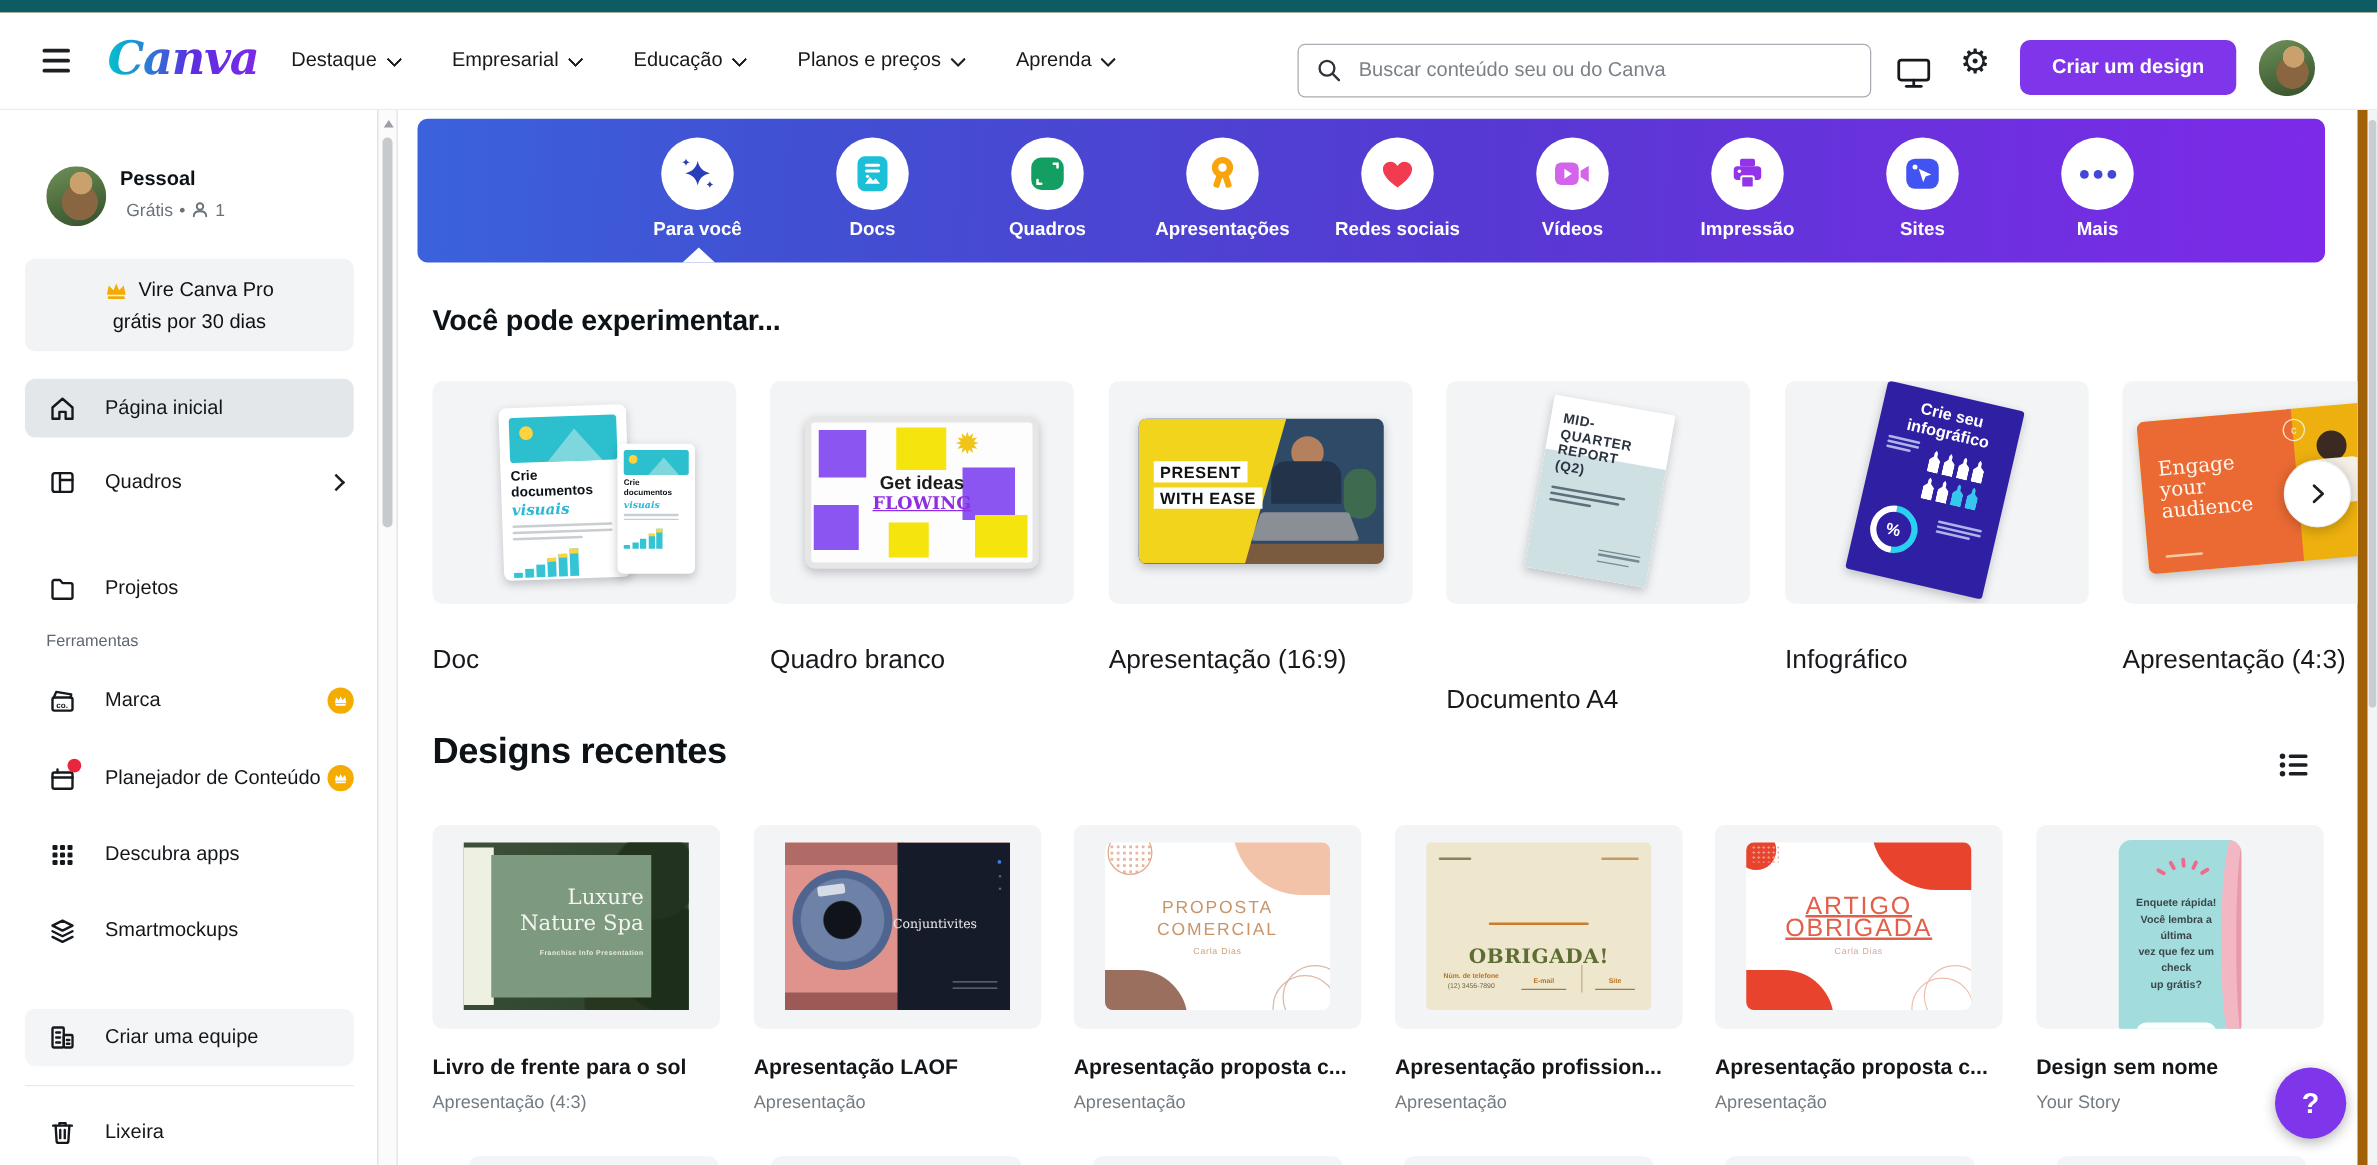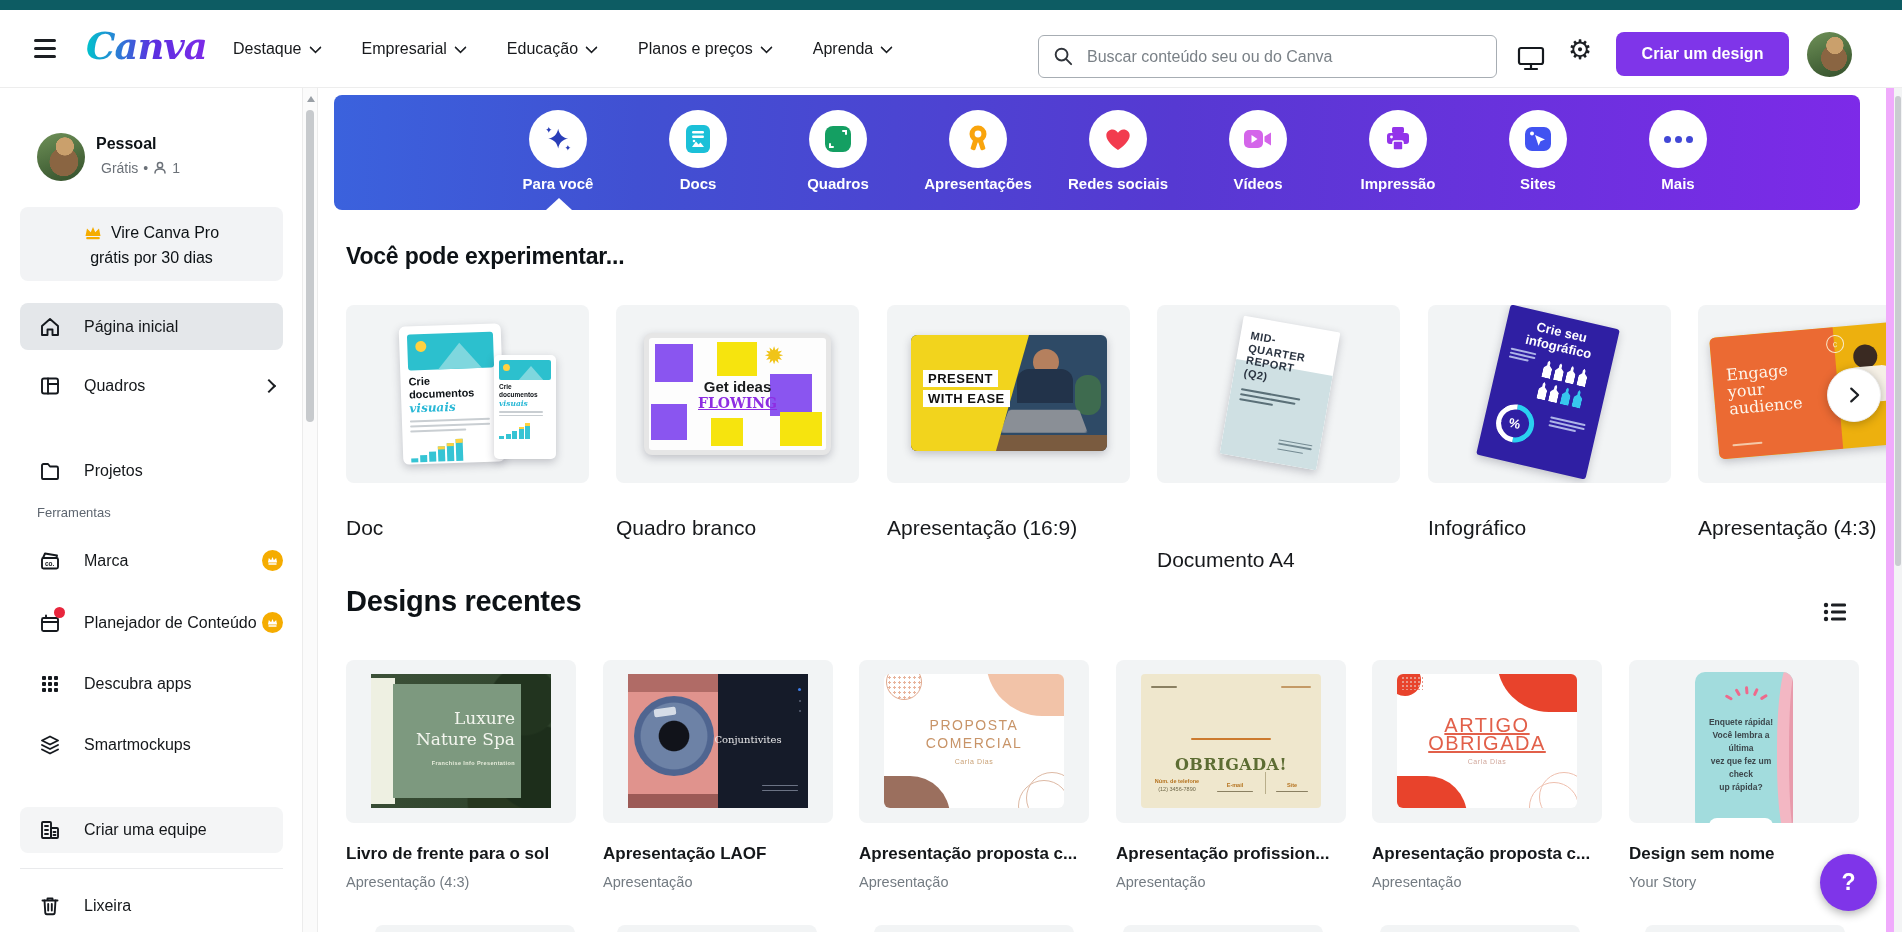--- a/index.html
+++ b/index.html
@@ -1,17 +1,17 @@
 <!DOCTYPE html>
 <html><head>
 <meta charset="utf-8">
 <style>
   html,body{margin:0;padding:0;background:#fff;}
   body{font-family:"Liberation Sans","DejaVu Sans",sans-serif;color:#0d1216;}
-  #stage{position:relative;width:1902px;height:932px;overflow:hidden;background:#f0abfc;}
+  #stage{position:relative;width:1902px;height:932px;overflow:hidden;background:#a16207;}
   .ab{position:absolute;}
   .r{border-radius:50%;}
   .flex{display:flex;align-items:center;}
   
   #topstrip{left:0;top:0;width:1902px;height:10px;background:#0d5c63;}
   #header{left:0;top:10px;width:1902px;height:78px;background:#fff;border-bottom:1px solid #ededed;box-sizing:border-box;}
   .hambar{display:block;width:22px;height:2.6px;background:#1c1f23;border-radius:2px;margin:0 0 5.4px 0;}
   #logo{font-family:"DejaVu Serif","Liberation Serif",serif;font-style:italic;font-weight:800;font-size:37px;letter-spacing:-1px;
         background:linear-gradient(90deg,#00c4cc 0%,#5a2fe0 55%,#7d2ae8 100%);-webkit-background-clip:text;background-clip:text;color:transparent;}
   .navitem{font-size:16px;font-weight:500;color:#17191c;display:flex;align-items:center;cursor:pointer;white-space:nowrap;}
@@ -645,21 +645,21 @@
           <span class="ab" style="left:0;top:8px;width:8px;height:2.5px;background:#ee6a8c;transform:rotate(30deg);border-radius:2px;"></span>
           <span class="ab" style="left:9px;top:3px;width:8px;height:2.5px;background:#ee6a8c;transform:rotate(60deg);border-radius:2px;"></span>
           <span class="ab" style="left:18px;top:1px;width:8px;height:2.5px;background:#ee6a8c;transform:rotate(85deg);border-radius:2px;"></span>
           <span class="ab" style="left:27px;top:3px;width:8px;height:2.5px;background:#ee6a8c;transform:rotate(115deg);border-radius:2px;"></span>
           <span class="ab" style="left:35px;top:8px;width:8px;height:2.5px;background:#ee6a8c;transform:rotate(148deg);border-radius:2px;"></span>
         </div>
         <div class="ab" style="left:5px;top:44px;width:82px;text-align:center;color:#3c474c;font-size:8.5px;font-weight:700;line-height:13px;">
           <span>Enquete rápida!</span><br>
           <span>Você lembra a última</span><br>
           <span>vez que fez um check</span><br>
-          <span>up rápida?</span>
+          <span>up grátis?</span>
         </div>
         <span class="ab" style="left:14px;bottom:-4px;width:64px;height:16px;background:#fff;border-radius:8px;"></span>
       </div>
     </div>
 
     <div class="rtitle ab" style="left:28px;">Livro de frente para o sol</div>
     <div class="rsub ab" style="left:28px;">Apresentação (4:3)</div>
     <div class="rtitle ab" style="left:285px;">Apresentação LAOF</div>
     <div class="rsub ab" style="left:285px;">Apresentação</div>
     <div class="rtitle ab" style="left:541px;">Apresentação proposta c...</div>

